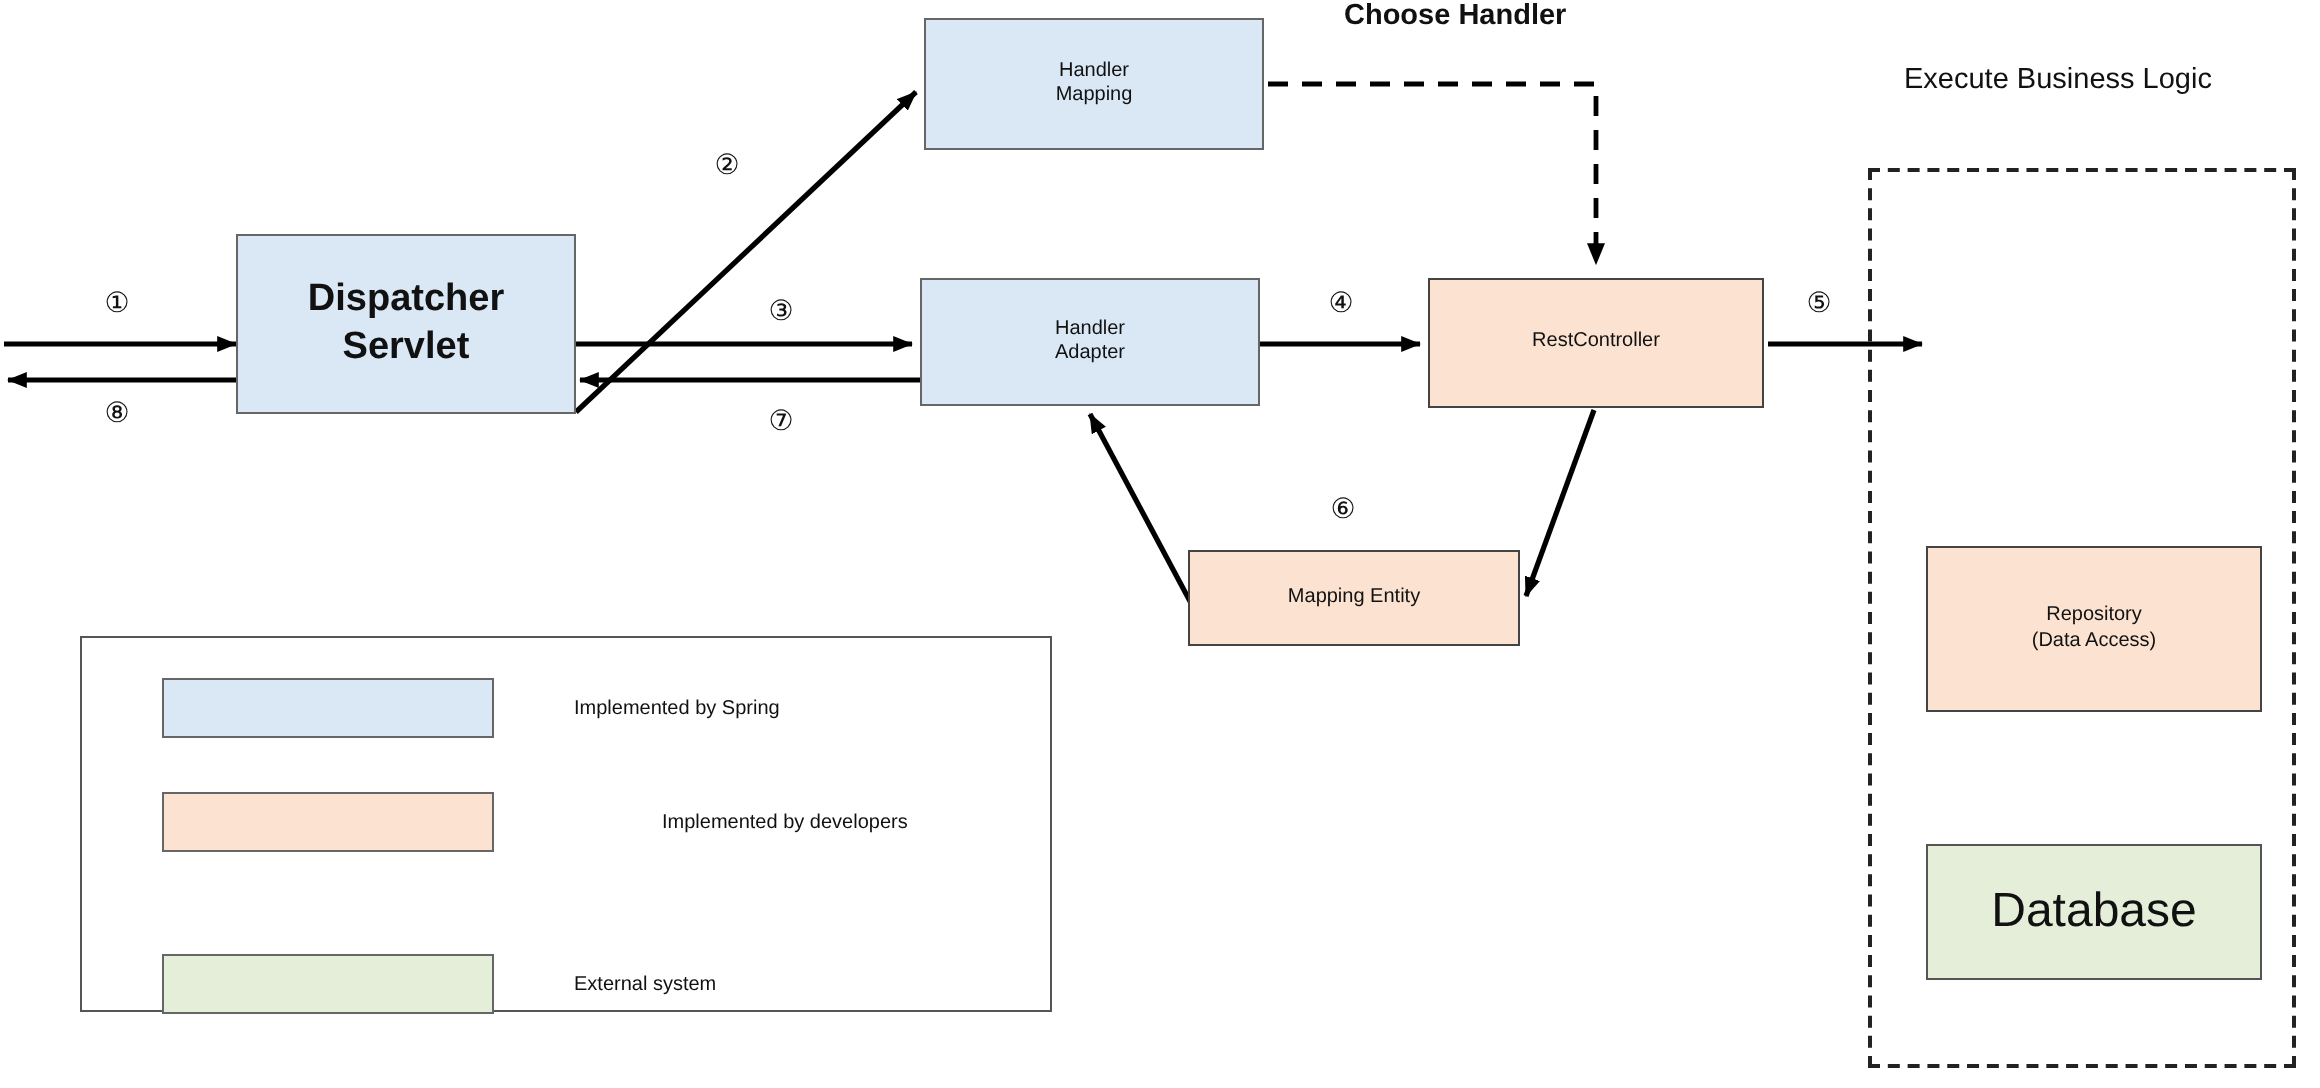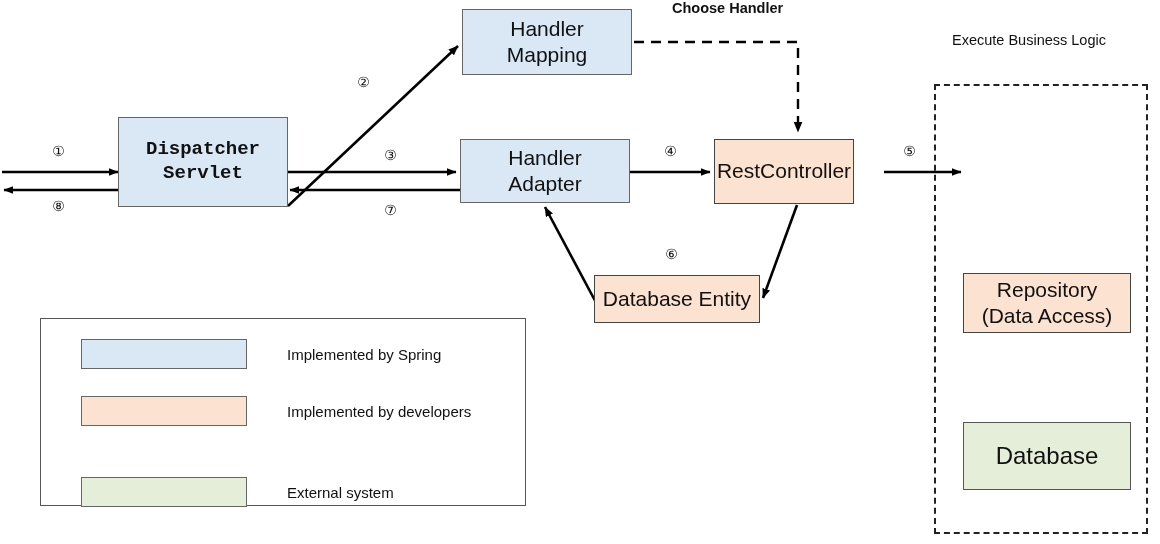--- a/index.html
+++ b/index.html
@@ -27,39 +27,38 @@
   }
   .node {
     position: absolute;
     box-sizing: border-box;
     display: flex;
     align-items: center;
     justify-content: center;
     text-align: center;
     line-height: 1.25;
     border: 1.6px solid #666666;
-    font-size: 21px;
+    font-size: 10px;
     color: #111111;
     z-index: 3;
   }
   .node .node-text {
     display: block;
     white-space: pre-line;
     padding: 0 4px;
   }
   .fill-spring   { background: #dae8f6; }
   .fill-dev      { background: #fbe2d1; }
   .fill-external { background: #e4eed9; border-color: #555555; }
 
   .node.strong-border { border-color: #444444; }
 
   #node-dispatcher-servlet {
     font-weight: bold;
     font-size: 19px;
-    font-family: Liberation Mono, monospace;
   }
   #node-database { font-size: 24px; }
 
   .label-free {
     position: absolute;
     font-size: 14.5px;
     color: #111111;
     white-space: nowrap;
     z-index: 4;
   }
@@ -99,21 +98,21 @@
     align-items: center;
   }
   .legend-swatch {
     width: 166px;
     height: 30px;
     box-sizing: border-box;
     border: 1.8px solid #666666;
   }
   .legend-label {
     margin-left: 40px;
-    font-size: 15px;
+    font-size: 10px;
     color: #111111;
     white-space: nowrap;
   }
 </style>
 </head>
 <body>
 
 <div id="diagram-root">
 
   <div id="group-business-logic" style="left:934px; top:84px; width:214px; height:450px;"></div>
@@ -157,30 +156,30 @@
   <div class="node fill-spring" id="node-handler-mapping" style="left:462px; top:9px; width:170px; height:66px;">
     <span class="node-text">Handler
 Mapping</span>
   </div>
 
   <div class="node fill-spring" id="node-handler-adapter" style="left:460px; top:139px; width:170px; height:64px;">
     <span class="node-text">Handler
 Adapter</span>
   </div>
 
-  <div class="node fill-dev strong-border" id="node-rest-controller" style="left:714px; top:139px; width:140px; height:65px;">
+  <div class="node fill-dev strong-border" id="node-rest-controller" style="left:714px; top:139px; width:168px; height:65px;">
     <span class="node-text">RestController</span>
   </div>
 
   <div class="node fill-dev strong-border" id="node-response-entity" style="left:594px; top:275px; width:166px; height:48px;">
-    <span class="node-text">Database Entity</span>
-  </div>
-
-
-  <div class="node fill-dev strong-border" id="node-repository" style="left:963px; top:273px; width:168px; height:60px;">
+    <span class="node-text">Mapping Entity</span>
+  </div>
+
+
+  <div class="node fill-dev strong-border" id="node-repository" style="left:963px; top:273px; width:168px; height:83px;">
     <span class="node-text">Repository
 (Data Access)</span>
   </div>
 
   <div class="node fill-external" id="node-database" style="left:963px; top:422px; width:168px; height:68px;">
     <span class="node-text">Database</span>
   </div>
 
   <div class="label-free" style="left:672px; top:0;font-weight:bold;">Choose Handler</div>
 
@@ -195,21 +194,21 @@
   <div class="step-badge" style="left:380px; top:199px;">⑦</div>
   <div class="step-badge" style="left:48px; top:195px;">⑧</div>
 
   <div id="legend-box" style="left:40px; top:318px; width:486px; height:188px;">
 
     <div class="legend-row" style="left:40px; top:20px;">
       <span class="legend-swatch" style="background:#dae8f6;"></span>
       <span class="legend-label">Implemented by Spring</span>
     </div>
 
-    <div class="legend-row" style="left:40px; top:77px;">
+    <div class="legend-row" style="left:40px; top:77px;gap:44px;">
       <span class="legend-swatch" style="background:#fbe2d1;"></span>
       <span class="legend-label">Implemented by developers</span>
     </div>
 
     <div class="legend-row" style="left:40px; top:134px;margin-top:24px;">
       <span class="legend-swatch" style="background:#e4eed9;"></span>
       <span class="legend-label">External system</span>
     </div>
   </div>
 

